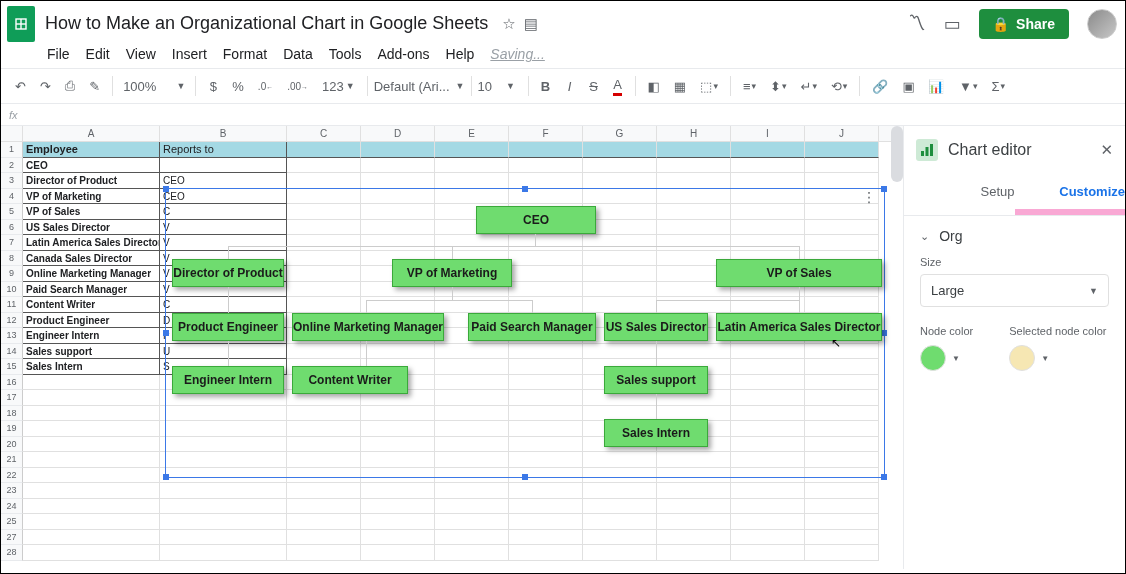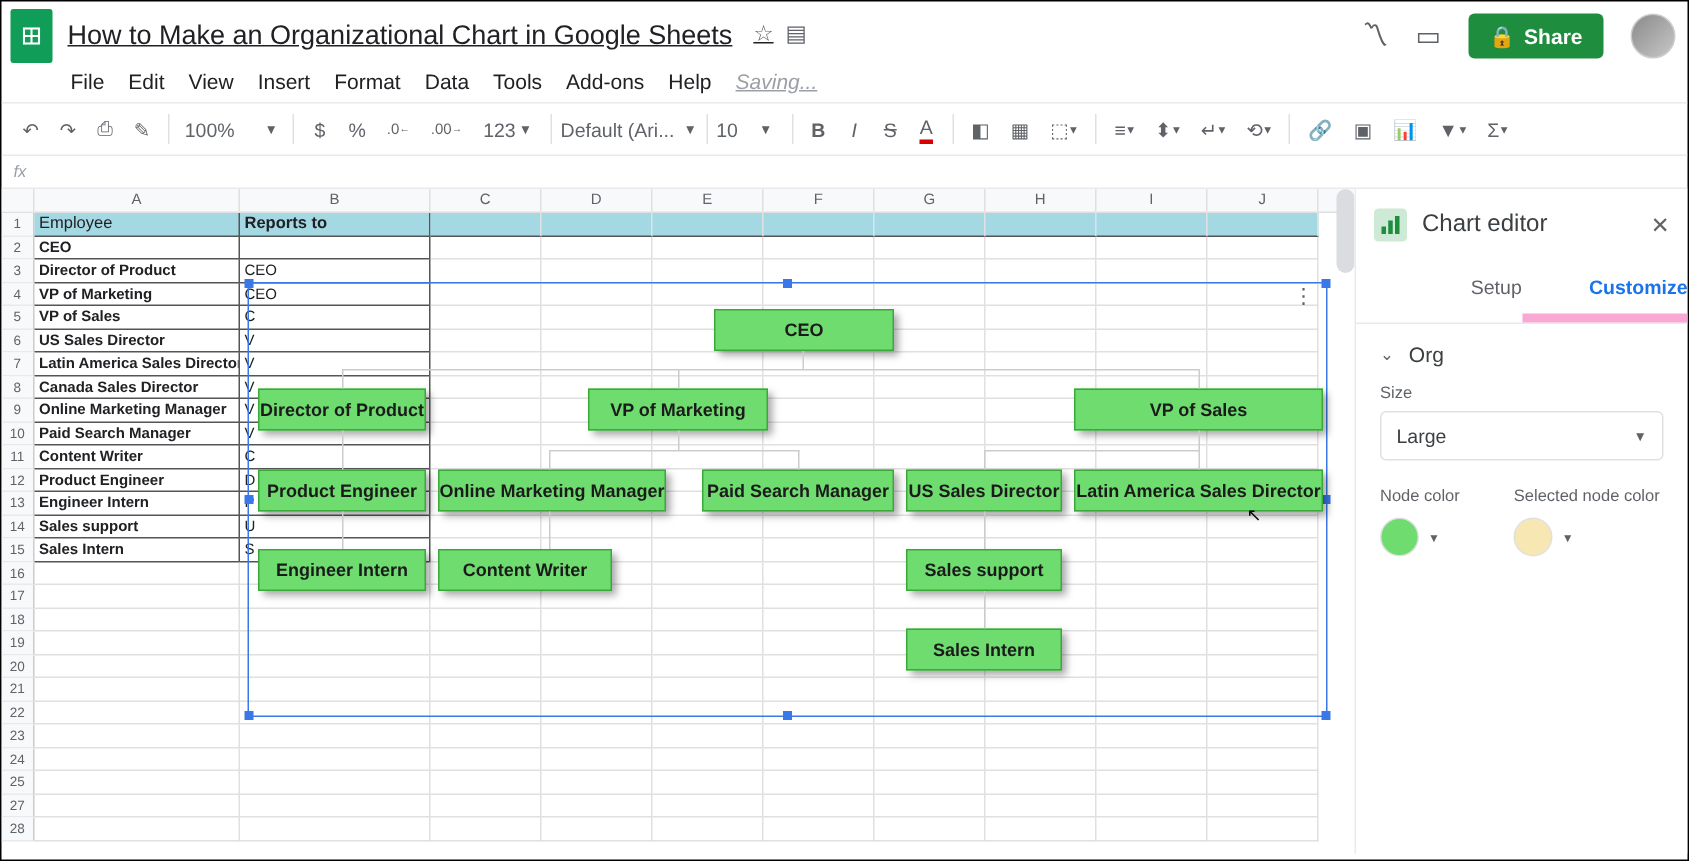--- a/index.html
+++ b/index.html
@@ -37,27 +37,27 @@
   .sheet-wrap { flex:1; position:relative; overflow:hidden; }
   
   .colhdr { display:flex; position:absolute; top:0; left:0; right:0; height:16px; background:#f8f9fa; border-bottom:1px solid #e0e0e0; font-size:10px; color:#5f6368; }
   .rownum-col { width:22px; flex-shrink:0; border-right:1px solid #e0e0e0; background:#f8f9fa; }
   .colhdr .col { border-right:1px solid #e0e0e0; text-align:center; line-height:15px; }
   
   .rows { position:absolute; top:16px; left:0; right:0; bottom:0; }
   .row { display:flex; height:15.5px; }
   .row .num { width:22px; text-align:center; font-size:9px; color:#5f6368; border-right:1px solid #ccc; border-bottom:1px solid #e8eaed; background:#f8f9fa; line-height:15px; flex-shrink:0; }
   .row .cell { border-right:1px solid #e0e0e0; border-bottom:1px solid #e0e0e0; font-size:10px; padding:0 3px; line-height:15px; overflow:hidden; white-space:nowrap; }
-  .row.hd .cell { background:#a4d9e4; font-weight:bold; border-bottom:1px solid #555; font-size:11px; }
+  .row.hd .cell { background:#a4d9e4; font-weight:normal; border-bottom:1px solid #555; font-size:11px; }
   .row .cA { width:137px; font-weight:bold; }
   .row .cB { width:127px; }
   .row .cC, .row .cD, .row .cE, .row .cF, .row .cG, .row .cH, .row .cI, .row .cJ { width:74px; }
   .row.hd .cA, .row.hd .cB { border-right:1px solid #555; }
   .row .cA.b, .row .cB.b { border-right:1px solid #555; border-bottom:1px solid #555; }
-  .row.hd .cA { font-weight:normal; }
+  .row.hd .cA { font-weight:bold; }
   
   .chart { position:absolute; top:62px; left:164px; width:720px; height:290px; background:rgba(255,255,255,0.0); border:1.5px solid #3b78e7; }
   .chart .handle { position:absolute; width:6px; height:6px; background:#3b78e7; }
   .chart .h-n  { top:-3px; left:50%; margin-left:-3px; }
   .chart .h-s  { bottom:-3px; left:50%; margin-left:-3px; }
   .chart .h-e  { right:-3px; top:50%; margin-top:-3px; }
   .chart .h-w  { left:-3px; top:50%; margin-top:-3px; }
   .chart .h-nw { top:-3px; left:-3px; }
   .chart .h-ne { top:-3px; right:-3px; }
   .chart .h-sw { bottom:-3px; left:-3px; }
@@ -95,21 +95,21 @@
   <div class="app-icn">
     <svg width="14" height="18" viewBox="0 0 14 18">
         <rect x="1" y="1" width="12" height="16" rx="1" fill="#fff" opacity="0"></rect>
         <path d="M1 1h12v16H1z" fill="none" stroke="#fff" stroke-width="0"></path>
         <rect x="2" y="4" width="10" height="10" fill="none" stroke="#fff" stroke-width="1.4"></rect>
         <line x1="7" y1="4" x2="7" y2="14" stroke="#fff" stroke-width="1.4"></line>
         <line x1="2" y1="9" x2="12" y2="9" stroke="#fff" stroke-width="1.4"></line>
       </svg>
   </div>
   <div style="display:flex; flex-direction:column;">
-    <div style="display:flex; align-items:flex-start;text-decoration:underline;">
+    <div style="display:flex; align-items:center;">
       <span class="doc-title">How to Make an Organizational Chart in Google Sheets</span>
       <span class="star">☆</span>
       <span class="folder-icn">▤</span>
     </div>
   </div>
   <div class="hdr-spacer"></div>
   <div class="hdr-right">
     <span class="r-icon">〽</span>
     <span class="r-icon">▭</span>
     <button class="share-btn">

